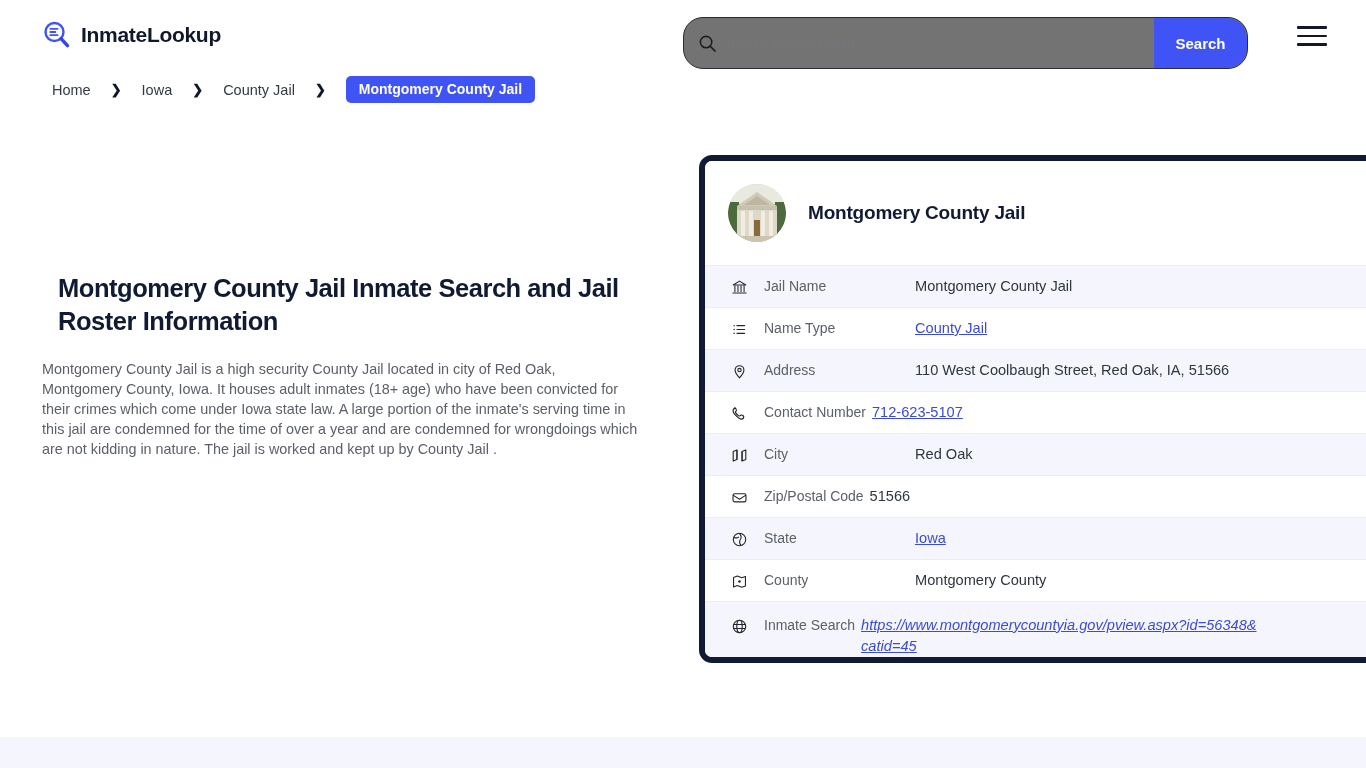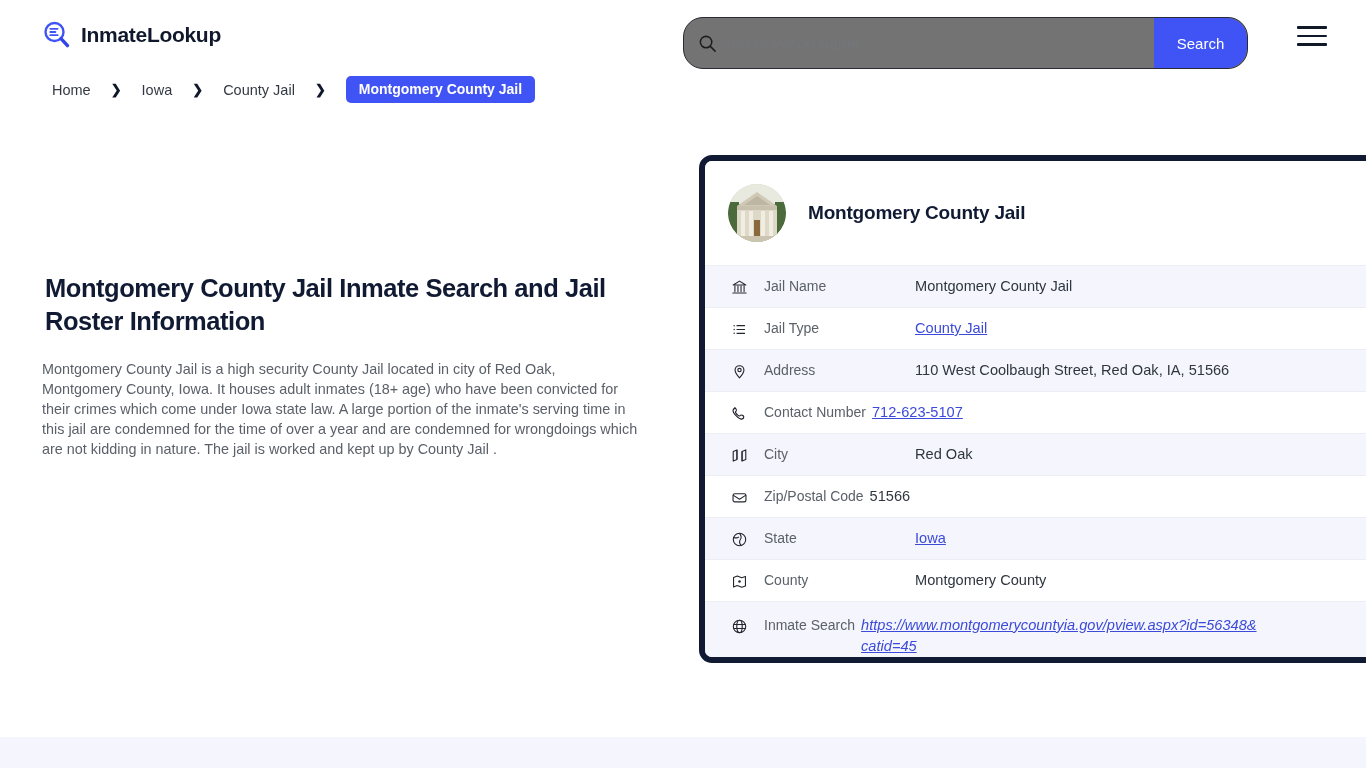--- a/index.html
+++ b/index.html
@@ -48,21 +48,21 @@
     font-family: "Liberation Sans", sans-serif;
     font-size: 15px; color: #111; padding: 0 8px;
     background: transparent;
   }
   .search-input::placeholder { color: #74767b; }
   .search-btn {
     flex: 0 0 93px;
     background: #4054f5; color: #fff;
     border: 0; cursor: pointer;
     font-family: "Liberation Sans", sans-serif;
-    font-size: 15px; font-weight: 400;
+    font-size: 15px; font-weight: 700;
     border-radius: 0 20px 20px 0;
   }
 
   .hamburger {
     position: absolute; left: 1297px; top: 25px;
     width: 30px; height: 22px; cursor: pointer;
     display: flex; flex-direction: column; justify-content: space-between;
     padding: 1px 0;
   }
   .hamburger span { display: block; height: 2.6px; background: #111827; border-radius: 1px; }
@@ -78,21 +78,21 @@
   .crumb-current {
     background: #4054f5; color: #fff;
     font-weight: 700; font-size: 14px;
     padding: 5px 13px 6px; border-radius: 5px;
     white-space: nowrap;
   }
 
   
   .left-col { position: absolute; left: 42px; top: 272px; width: 596px; }
   .page-title {
-    margin: 0 0 22px 3px;
+    margin: 0 0 22px 16px;
     font-size: 25.5px; font-weight: 700; line-height: 1.28;
     color: #101a33; letter-spacing: -0.45px;
   }
   .para {
     margin: 0 0 20px 0;
     font-size: 14.4px; line-height: 20px; color: #5b6069;
   }
   .para:last-child { margin-bottom: 0; }
 
   
@@ -253,21 +253,21 @@
 
     <div class="row">
       <span class="row-icon">
         <svg viewBox="0 0 20 20" width="17" height="17" fill="none" stroke="#23262d" stroke-width="1.3" stroke-linecap="round">
           <path d="M7 5.5h9M7 10h9M7 14.5h9"></path>
           <circle cx="3.7" cy="5.5" r="0.85" fill="#23262d" stroke="none"></circle>
           <circle cx="3.7" cy="10" r="0.85" fill="#23262d" stroke="none"></circle>
           <circle cx="3.7" cy="14.5" r="0.85" fill="#23262d" stroke="none"></circle>
         </svg>
       </span>
-      <span class="row-label w">Jail Type</span>
+      <span class="row-label w">Name Type</span>
       <span class="row-value"><a href="#">County Jail</a></span>
     </div>
 
     <div class="row alt">
       <span class="row-icon">
         <svg viewBox="0 0 20 20" width="17" height="17" fill="none" stroke="#23262d" stroke-width="1.3" stroke-linejoin="round">
           <path d="M10 17.5c3.4-4 5.2-6.6 5.2-9.1A5.2 5.2 0 0 0 4.8 8.4c0 2.5 1.8 5.1 5.2 9.1z"></path>
           <circle cx="10" cy="8.3" r="2"></circle>
         </svg>
       </span>

